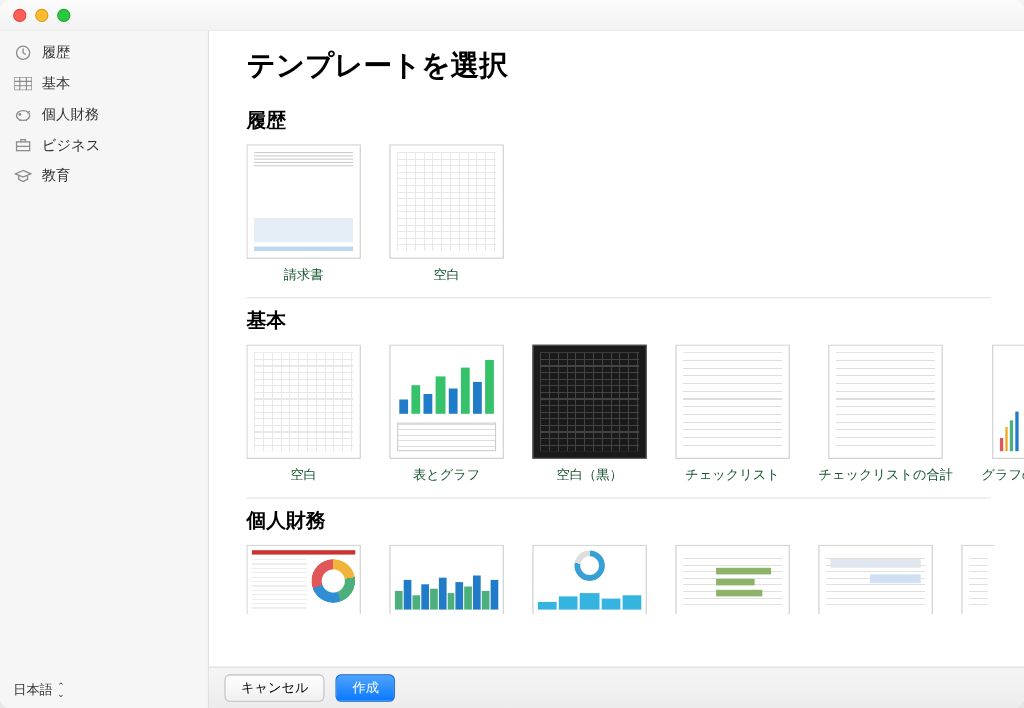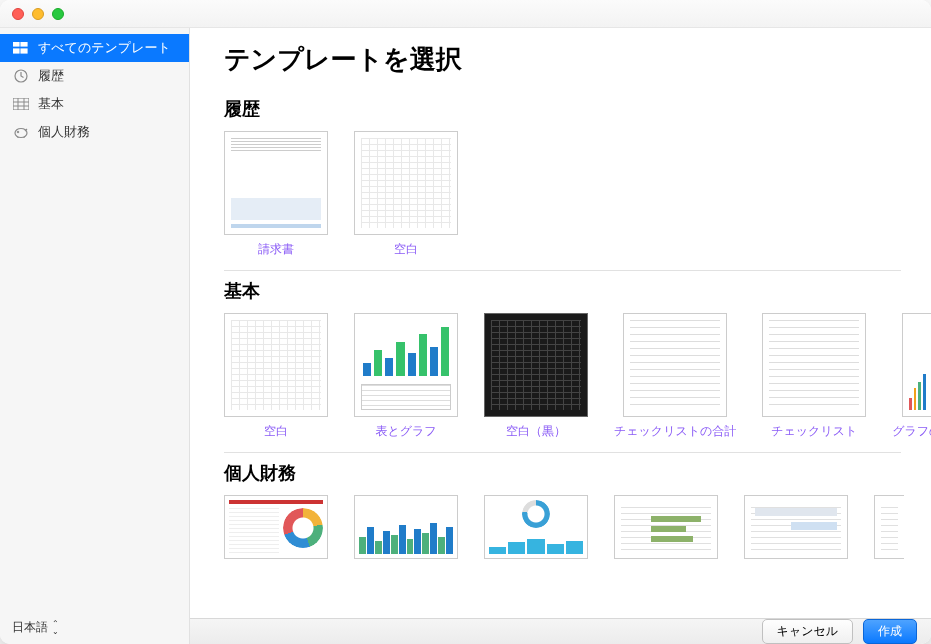--- a/index.html
+++ b/index.html
@@ -118,31 +118,30 @@
       margin-bottom: 6px;
       display: flex;
       align-items: center;
       justify-content: center;
       overflow: hidden;
       position: relative;
     }
     .thumb.dark { background: #1a1a1a; border-color: #666; }
     .template-label {
       font-size: 12px;
-      color: #8b5cf6;
+      color: #14532d;
       text-align: right;
       white-space: nowrap;
     }
     .footer {
-      height: 26px;
+      height: 38px;
       background: linear-gradient(#f5f5f5,#ececec);
       border-top: 1px solid #d8d8d8;
       display: flex;
       align-items: center;
-      justify-content: flex-end;
       padding: 0 14px;
       gap: 10px;
       margin-top: 48px;
     }
     .btn {
       font-size: 12px;
       padding: 3px 14px;
       border-radius: 5px;
       border: 1px solid #c0c0c0;
       background: linear-gradient(#fefefe,#f0f0f0);
@@ -236,31 +235,20 @@
       <div class="dot red"></div>
       <div class="dot yellow"></div>
       <div class="dot green"></div>
     </div>
   </div>
 
   <div class="body">
 
     <div class="sidebar">
 
-      <div class="side-item active">
-        <span class="side-icon">
-          <svg width="16" height="12" viewBox="0 0 16 12">
-              <rect x="0" y="0" width="6" height="4" stroke-width="1.2"></rect>
-              <rect x="8" y="0" width="6" height="4" stroke-width="1.2"></rect>
-              <rect x="0" y="7" width="6" height="4" stroke-width="1.2"></rect>
-              <rect x="8" y="7" width="6" height="4" stroke-width="1.2"></rect>
-            </svg>
-        </span>
-        <span>すべてのテンプレート</span>
-      </div>
 
       <div class="side-item">
         <span class="side-icon">
           <svg width="14" height="14" viewBox="0 0 14 14">
               <circle cx="7" cy="7" r="6" stroke-width="1.2"></circle>
               <path d="M7 3v4l2.5 1.5" stroke-width="1.2"></path>
             </svg>
         </span>
         <span>履歴</span>
       </div>
@@ -280,21 +268,38 @@
           <svg width="16" height="14" viewBox="0 0 16 14">
               <ellipse cx="8" cy="8" rx="6" ry="4.5" stroke-width="1.2"></ellipse>
               <path d="M12 6l2-2M5 12v1M11 12v1" stroke-width="1.2"></path>
               <circle cx="5" cy="7" r="0.8" fill="#8a8a8a"></circle>
             </svg>
         </span>
         <span>個人財務</span>
       </div>
 
 
-
+      <div class="side-item">
+        <span class="side-icon">
+          <svg width="14" height="12" viewBox="0 0 14 12">
+              <rect x="1" y="3" width="12" height="8" stroke-width="1.2"></rect>
+              <path d="M5 3V1h4v2M1 7h12" stroke-width="1.2"></path>
+            </svg>
+        </span>
+        <span>ビジネス</span>
+      </div>
+
+      <div class="side-item">
+        <span class="side-icon">
+          <svg width="16" height="12" viewBox="0 0 16 12">
+              <path d="M8 1L1 4l7 3 7-3-7-3zm-4 5v3l4 2 4-2V6" stroke-width="1.2"></path>
+            </svg>
+        </span>
+        <span>教育</span>
+      </div>
 
       <div class="side-spacer"></div>
       <div class="language">
         <span>日本語</span>
         <span style="font-size:8px;line-height:8px;">⌃<br>⌄</span>
       </div>
     </div>
 
     <div class="main">
       <div class="content">
@@ -359,28 +364,28 @@
             <div class="thumb dark">
                 <div class="mini-grid dark"></div>
               </div>
             <div class="template-label">空白（黒）</div>
           </div>
 
           <div class="template-item">
             <div class="thumb">
                 <div class="mini-checklist"></div>
               </div>
+            <div class="template-label">チェックリスト</div>
+          </div>
+
+          <div class="template-item">
+            <div class="thumb">
+                <div class="mini-checklist"></div>
+              </div>
             <div class="template-label">チェックリストの合計</div>
-          </div>
-
-          <div class="template-item">
-            <div class="thumb">
-                <div class="mini-checklist"></div>
-              </div>
-            <div class="template-label">チェックリスト</div>
           </div>
 
           <div class="template-item">
             <div class="thumb" style="width:30px;border-right:none;">
               <div class="mini-smallchart">
                 <div class="bar" style="height:30%;background:#e15759"></div>
                 <div class="bar" style="height:55%;background:#f2a11a"></div>
                 <div class="bar" style="height:70%;background:#4db07c"></div>
                 <div class="bar" style="height:90%;background:#207cc9"></div>
               </div>

